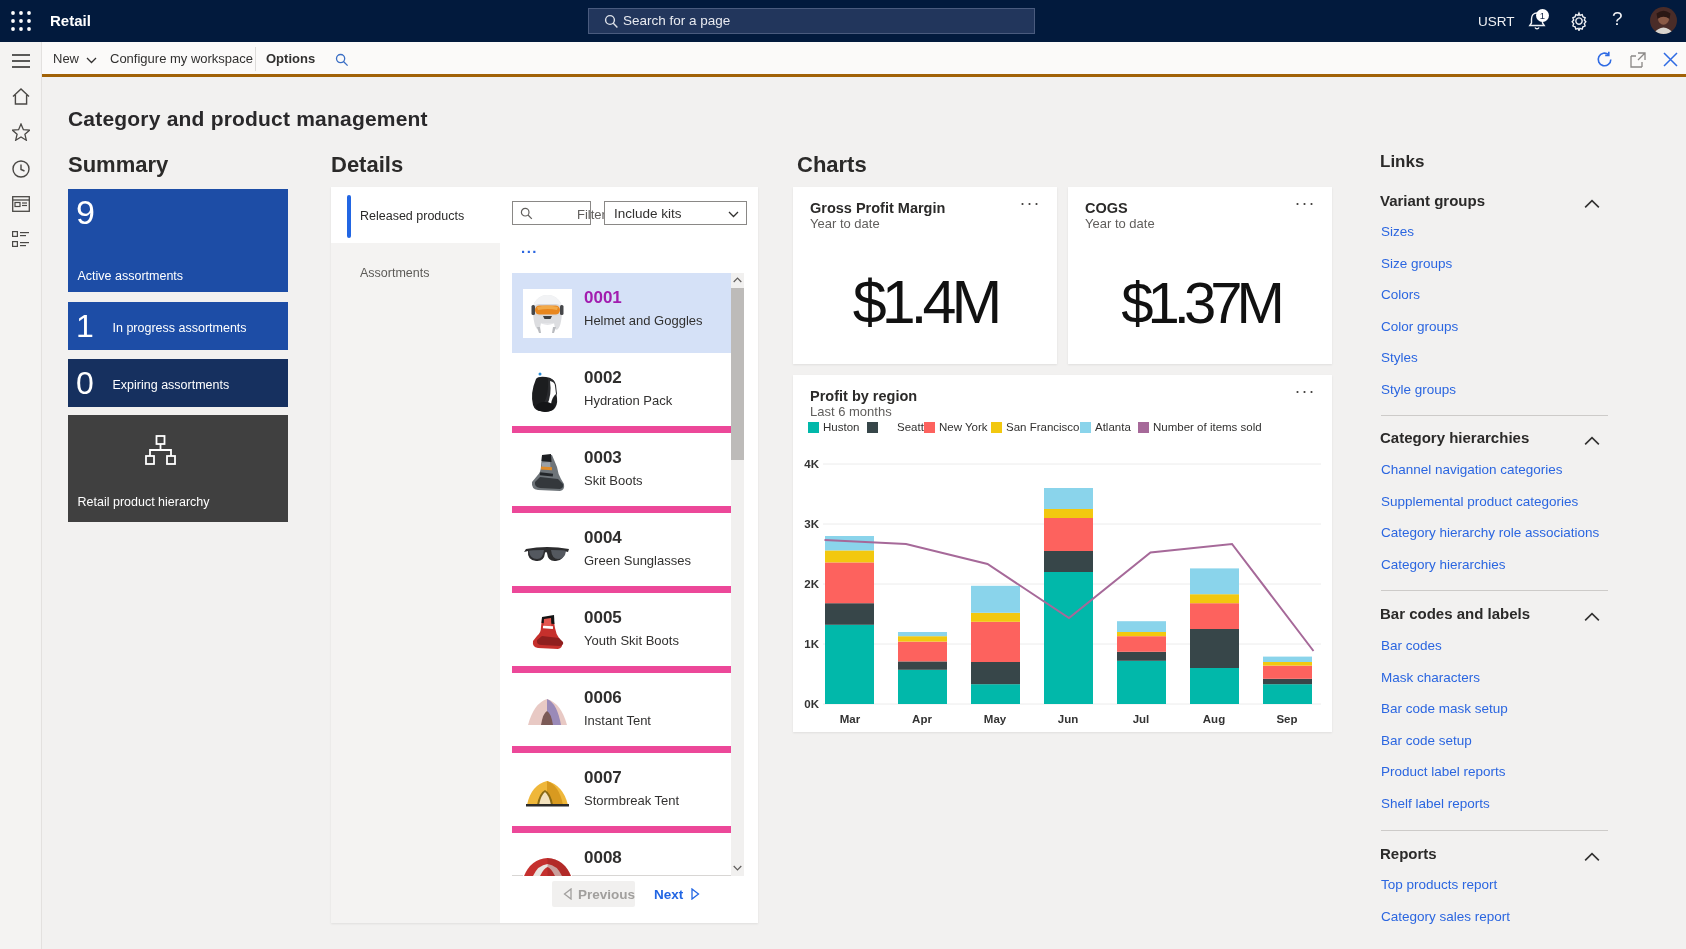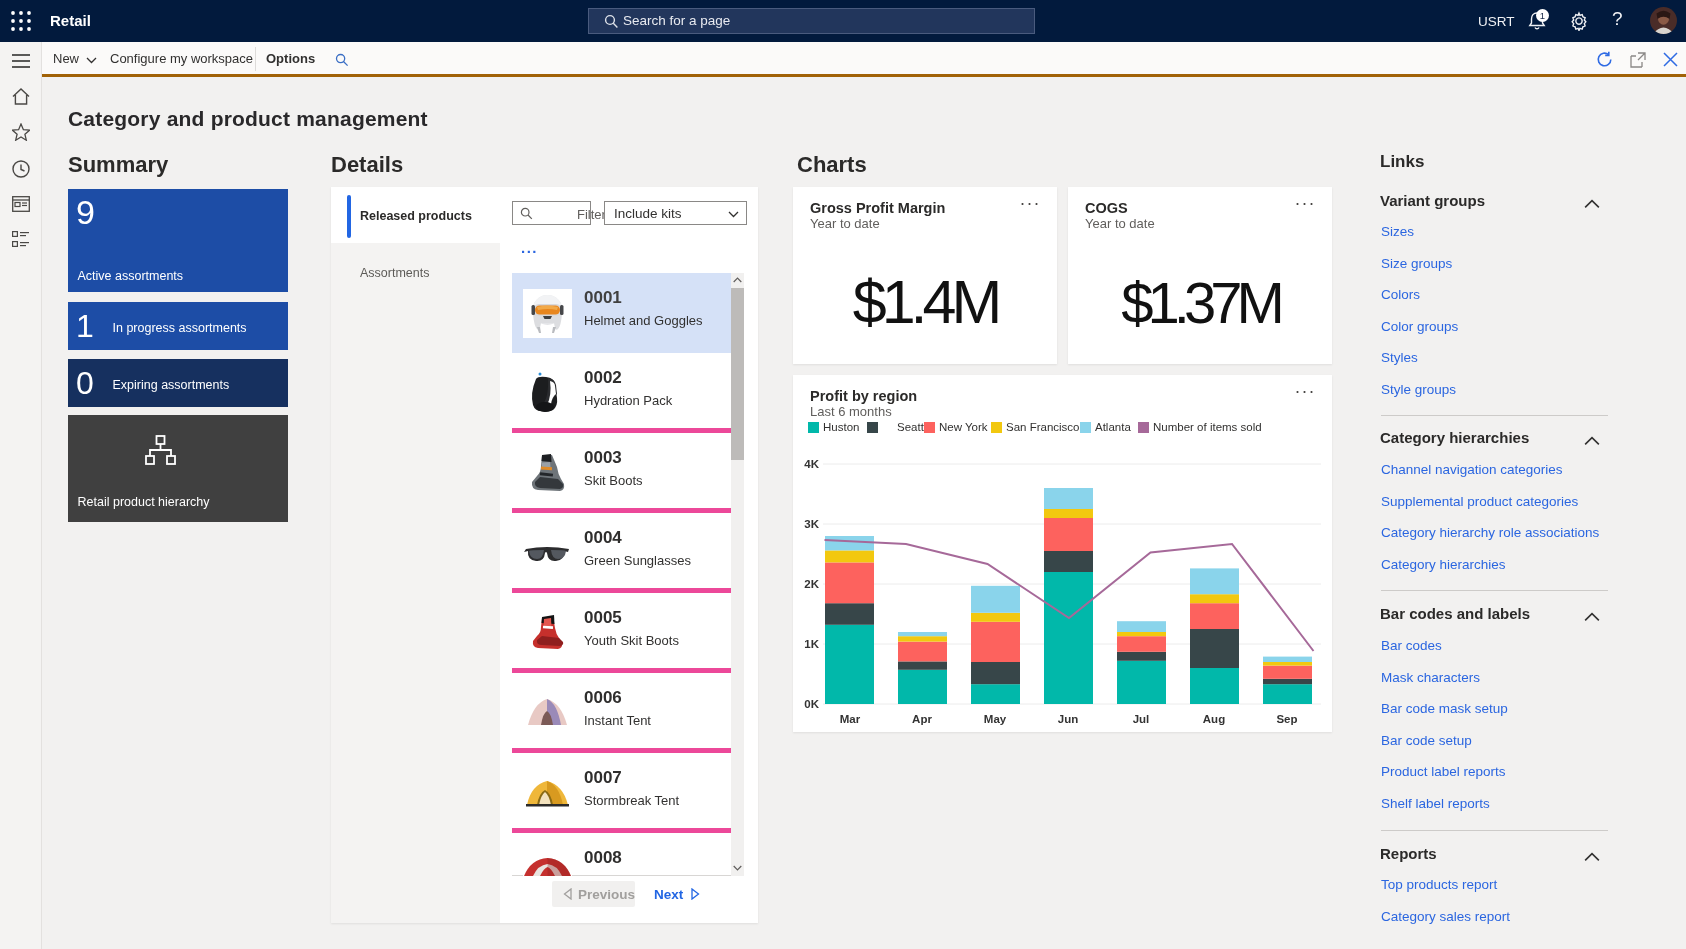--- a/index.html
+++ b/index.html
@@ -27,21 +27,21 @@
 
 .tile { position:absolute; left:68px; width:220px; color:#fff; }
 .tile .num { position:absolute; left:8px; font-size:34px; font-weight:400; }
 .tile .lbl { position:absolute; left:9.5px; font-size:12.5px; }
 
 
 #details { position:absolute; left:331px; top:187px; width:427px; height:736px; background:#fff; box-shadow:0 0.5px 2px rgba(0,0,0,0.08); }
 #tabstrip { position:absolute; left:0; top:56px; width:169px; height:680px; background:#f4f3f2; }
 #activetab { position:absolute; left:0; top:0; width:169px; height:56px; background:#fff; }
 #activetab .bar { position:absolute; left:16px; top:8px; width:4px; height:43px; background:#2266e3; border-radius:2px; }
-.rowitem { position:absolute; left:181px; width:219px; height:80px; background:#fff; border-bottom:5px solid #ec4899; }
+.rowitem { position:absolute; left:181px; width:219px; height:80px; background:#fff; border-bottom:7px solid #ec4899; }
 .rowitem .pimg { position:absolute; left:11px; top:16px; width:49px; height:49px; background:#fff; }
 .rowitem .pid { position:absolute; left:72px; top:15px; font-size:17px; font-weight:bold; color:#2f2e2d; }
 .rowitem .pname { position:absolute; left:72px; top:40px; font-size:13px; color:#323130; }
 
 
 .card { position:absolute; background:#fff; box-shadow:0 0.5px 2px rgba(0,0,0,0.08); }
 .card .ctitle { position:absolute; left:17px; top:13px; font-size:14.5px; font-weight:bold; color:#2b2a29; }
 .card .csub { position:absolute; left:17px; top:29px; font-size:13px; color:#605e5c; }
 .card .dots { position:absolute; right:16px; top:2px; font-size:18px; letter-spacing:2px; color:#484644; }
 
@@ -195,21 +195,21 @@
   </svg>
   <div class="lbl" style="bottom:13px;">Retail product hierarchy</div>
 </div>
 
 <div id="details">
   <div id="tabstrip">
     <div class="abs" style="left:29px;top:23px;font-size:12.5px;color:#5d5b58;">Assortments</div>
   </div>
   <div id="activetab">
     <div class="bar"></div>
-    <div class="abs" style="left:29px;top:22px;font-size:12.5px;font-weight:bold;color:#2b2a29;">Released products</div>
+    <div class="abs" style="left:29px;top:22px;font-size:12.5px;font-weight:normal;color:#2b2a29;">Released products</div>
   </div>
 
   <div class="abs" style="left:181px;top:14px;width:79px;height:24px;border:1px solid #8a8886;background:#fff;">
     <svg class="abs" style="left:7px;top:5px" width="13" height="13" viewBox="0 0 13 13">
         <circle cx="5.2" cy="5.2" r="3.8" fill="none" stroke="#605e5c" stroke-width="1.2"></circle>
         <line x1="8" y1="8" x2="11.8" y2="11.8" stroke="#605e5c" stroke-width="1.2"></line>
       </svg>
     <div class="abs" style="left:24px;top:5px;font-size:13px;color:#605e5c;margin-left:40px;">Filter</div>
   </div>
 
@@ -233,21 +233,21 @@
           <path d="M10 25 q1 12 4 15 q2 2 3-1 l1-5 h13 l1 5 q1 3 3 1 q3-3 4-15 Z" fill="#dcdde0"></path>
           <path d="M14 38 l2 6 h2 l-1-6 Z M33 38 l-2 6 h-2 l1-6 Z" fill="#b9bbbf"></path>
           <rect x="10" y="15" width="29" height="12" rx="6" fill="#d8d9dc"></rect>
           <rect x="12" y="16.5" width="25" height="9" rx="4.5" fill="#e8861e"></rect>
           <path d="M14 18 q10 -3 21 0 l-1 3 q-9 -2 -19 0 Z" fill="#f2a948"></path>
           <rect x="8.5" y="16" width="3.5" height="10" rx="1.5" fill="#46474a"></rect>
           <rect x="37" y="16" width="3.5" height="10" rx="1.5" fill="#46474a"></rect>
           <path d="M20 27 h9 l-1.5 3 h-6 Z" fill="#3e3f42"></path>
         </svg>
       </div>
-      <div class="pid" style="color:#404040;">0001</div>
+      <div class="pid" style="color:#a21caf;">0001</div>
       <div class="pname">Helmet and Goggles</div>
     </div>
 
     <div class="rowitem" style="top:80px;">
       <div class="pimg">
         <svg width="49" height="49" viewBox="0 0 49 49">
             <rect width="49" height="49" fill="#fff"></rect>
           <circle cx="17" cy="5" r="1.5" fill="#2d8fd8"></circle>
           <path d="M13 10 q-6 14 -3 26 q2 6 8 6 q7 2 12-1 q5-4 4-12 l-2-14 q-1-6 -9-7 q-8-1 -10 2 Z" fill="#1c1d1f"></path>
           <path d="M25 9 q7 1 8 7 l1 9 q-5 4 -6 12 q-6 3 -10 0 q8-6 7-28" fill="#2a2b2e"></path>

